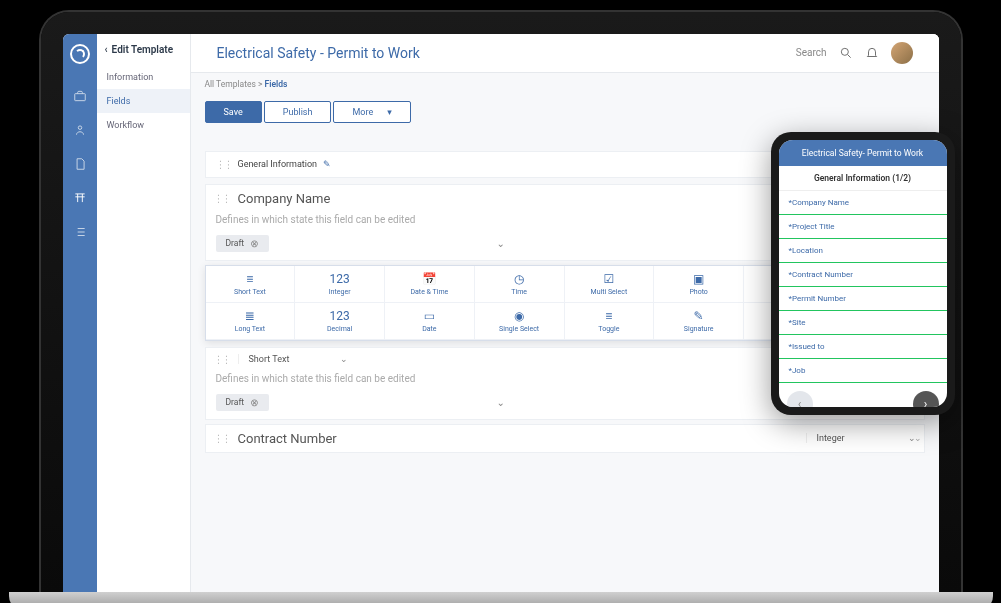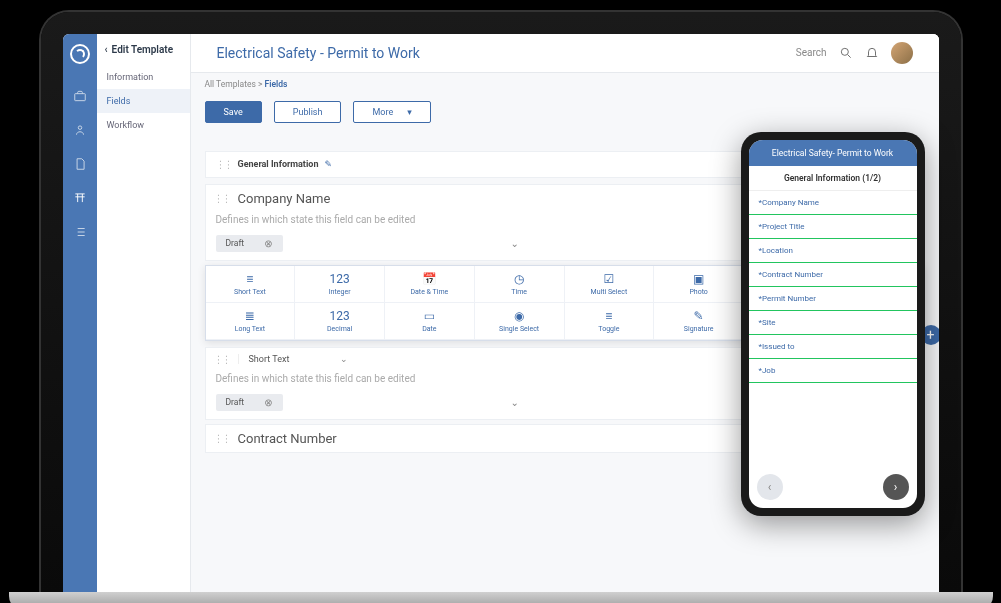--- a/index.html
+++ b/index.html
@@ -17,52 +17,52 @@
 .sb-item{padding:7px 10px;color:#667;font-size:9px}
 .sb-item.active{background:#eef2f8;color:#3d6aa8}
 .main{flex:1;background:#f7f8fa;display:flex;flex-direction:column;min-width:0}
 .topbar{background:#fff;border-bottom:1px solid #e6e9ed;padding:8px 26px;display:flex;align-items:center;gap:12px}
 .title{color:#3d6aa8;font-size:14px;font-weight:400;flex:1}
 .search{color:#888;font-size:10px;padding:4px 0}
 .ticon{color:#666;width:14px;height:14px}
 .avatar{width:22px;height:22px;border-radius:50%;background:linear-gradient(135deg,#d4a574,#8b6f47)}
 .crumbs{padding:6px 14px;font-size:8.5px;color:#888}
 .crumbs .active{color:#3d6aa8;font-weight:600}
-.toolbar{padding:6px 14px 10px;display:flex;gap:12px}
+.toolbar{padding:6px 14px 10px;display:flex;gap:2px}
 .btn{padding:5px 18px;font-size:9px;border:1px solid #3d6aa8;background:#fff;color:#3d6aa8;border-radius:2px;cursor:pointer}
 .btn.primary{background:#3d6aa8;color:#fff}
 .btn.drop{display:flex;align-items:center;gap:14px}
 .content{flex:1;overflow:hidden;padding:0 14px;position:relative}
 .version{background:#fafbfc;border:1px solid #eceff3;padding:8px 10px;display:flex;justify-content:space-between;align-items:flex-start;margin-bottom:4px}
 .version .l{font-size:9px;color:#555}
 .version .l .sub{color:#999;font-size:8px}
 .badge{background:#e7eaee;color:#667;padding:3px 8px;font-size:8px;border-radius:2px}
 .collapse{text-align:right;color:#3d6aa8;font-size:8.5px;padding:4px 6px}
 .section{background:#fff;border:1px solid #eceff3;padding:7px 10px;display:flex;align-items:center;gap:6px;font-size:9px;color:#444;margin-bottom:6px}
 .drag{color:#bbb;font-size:10px;letter-spacing:-2px}
 .fieldrow{background:#fff;border:1px solid #eceff3;margin-bottom:4px;position:relative}
 .fieldrow .hd{display:flex;align-items:center;padding:6px 8px;gap:8px}
 .fname{flex:1;color:#555;font-size:13px}
 .ftype{width:110px;font-size:9px;color:#555;display:flex;justify-content:space-between;align-items:center;border-left:1px solid #eee;padding-left:10px}
 .chev{color:#888}
 .hint{padding:2px 10px 6px;font-size:10px;color:#aaa}
 .staterow{display:flex;align-items:center;gap:8px;padding:4px 10px 8px}
-.draft{background:#e9ebef;padding:3px 10px;font-size:8.5px;color:#555;border-radius:2px;display:flex;align-items:flex-start;gap:20px;flex:0 0 auto}
+.draft{background:#e9ebef;padding:3px 10px;font-size:8.5px;color:#555;border-radius:2px;display:flex;align-items:flex-start;gap:6px;flex:0 0 auto}
 .draft .x{color:#888;font-size:10px}
 .spacer{flex:1}
 .req{font-size:8.5px;color:#555}
 .toggle{width:22px;height:12px;background:#3d6aa8;border-radius:6px;position:relative}
 .toggle::after{content:"";position:absolute;right:1px;top:1px;width:10px;height:10px;background:#fff;border-radius:50%}
 .ibox{color:#888;font-size:11px}
 .addfab{position:absolute;right:-2px;top:192px;width:20px;height:20px;background:#3d6aa8;border-radius:50%;color:#fff;display:flex;align-items:center;justify-content:center;font-size:14px;z-index:5}
 .palette{background:#fff;border:1px solid #d7deea;box-shadow:0 2px 8px rgba(0,0,0,.1);display:grid;grid-template-columns:repeat(8,1fr);margin-bottom:6px}
 .pcell{border-right:1px solid #eef1f6;border-bottom:1px solid #eef1f6;padding:6px 2px;text-align:center;color:#3d6aa8}
 .pcell .pi{font-size:12px;height:14px;display:flex;align-items:center;justify-content:center}
 .pcell .pl{font-size:7px;margin-top:2px}
-.phone{position:absolute;right:36px;top:120px;width:184px;height:384px;background:#1a1a1a;border-radius:20px;padding:8px;z-index:10;box-shadow:0 8px 30px rgba(0,0,0,.4)}
+.phone{position:absolute;right:6px;top:120px;width:184px;height:283px;background:#1a1a1a;border-radius:20px;padding:8px;z-index:10;box-shadow:0 8px 30px rgba(0,0,0,.4)}
 .pscreen{width:100%;height:100%;background:#fff;border-radius:14px;overflow:hidden;display:flex;flex-direction:column}
 .phead{background:#4a77b4;color:#fff;text-align:center;padding:8px 4px;font-size:8.5px}
 .psub{background:#fff;text-align:center;padding:7px;font-size:8.5px;font-weight:600;color:#333;border-bottom:1px solid #eee}
 .pfield{padding:7px 10px;font-size:8px;color:#3d6aa8;border-bottom:1px solid #22c55e}
 .pnav{margin-top:auto;padding:8px;display:flex;justify-content:space-between}
 .pnbtn{width:26px;height:26px;border-radius:50%;background:#e3e6eb;color:#888;display:flex;align-items:center;justify-content:center;font-size:12px}
 .pnbtn.on{background:#555;color:#fff}
 .carret{position:absolute;right:2px;top:8px;color:#aaa;font-size:9px}
 svg{width:14px;height:14px;fill:none;stroke:currentColor;stroke-width:1.6}
 </style>
@@ -140,21 +140,21 @@
             <span>More</span>
             <span>▾</span>
           </button>
   </div>
 
   <div class="content">
     <div class="collapse">Collapse All</div>
 
     <div class="section">
       <span class="drag">⋮⋮</span>
-      <span style="font-weight:700">General Information</span>
+      <span style="font-weight:400">General Information</span>
       <span style="color:#3d6aa8">✎</span>
       <span style="flex:1"></span>
       <span class="chev">⌄</span>
     </div>
 
     <div class="fieldrow">
       <span class="carret">⌄</span>
       <div class="hd">
         <span class="drag">⋮⋮</span>
         <span class="fname">Company Name</span>

